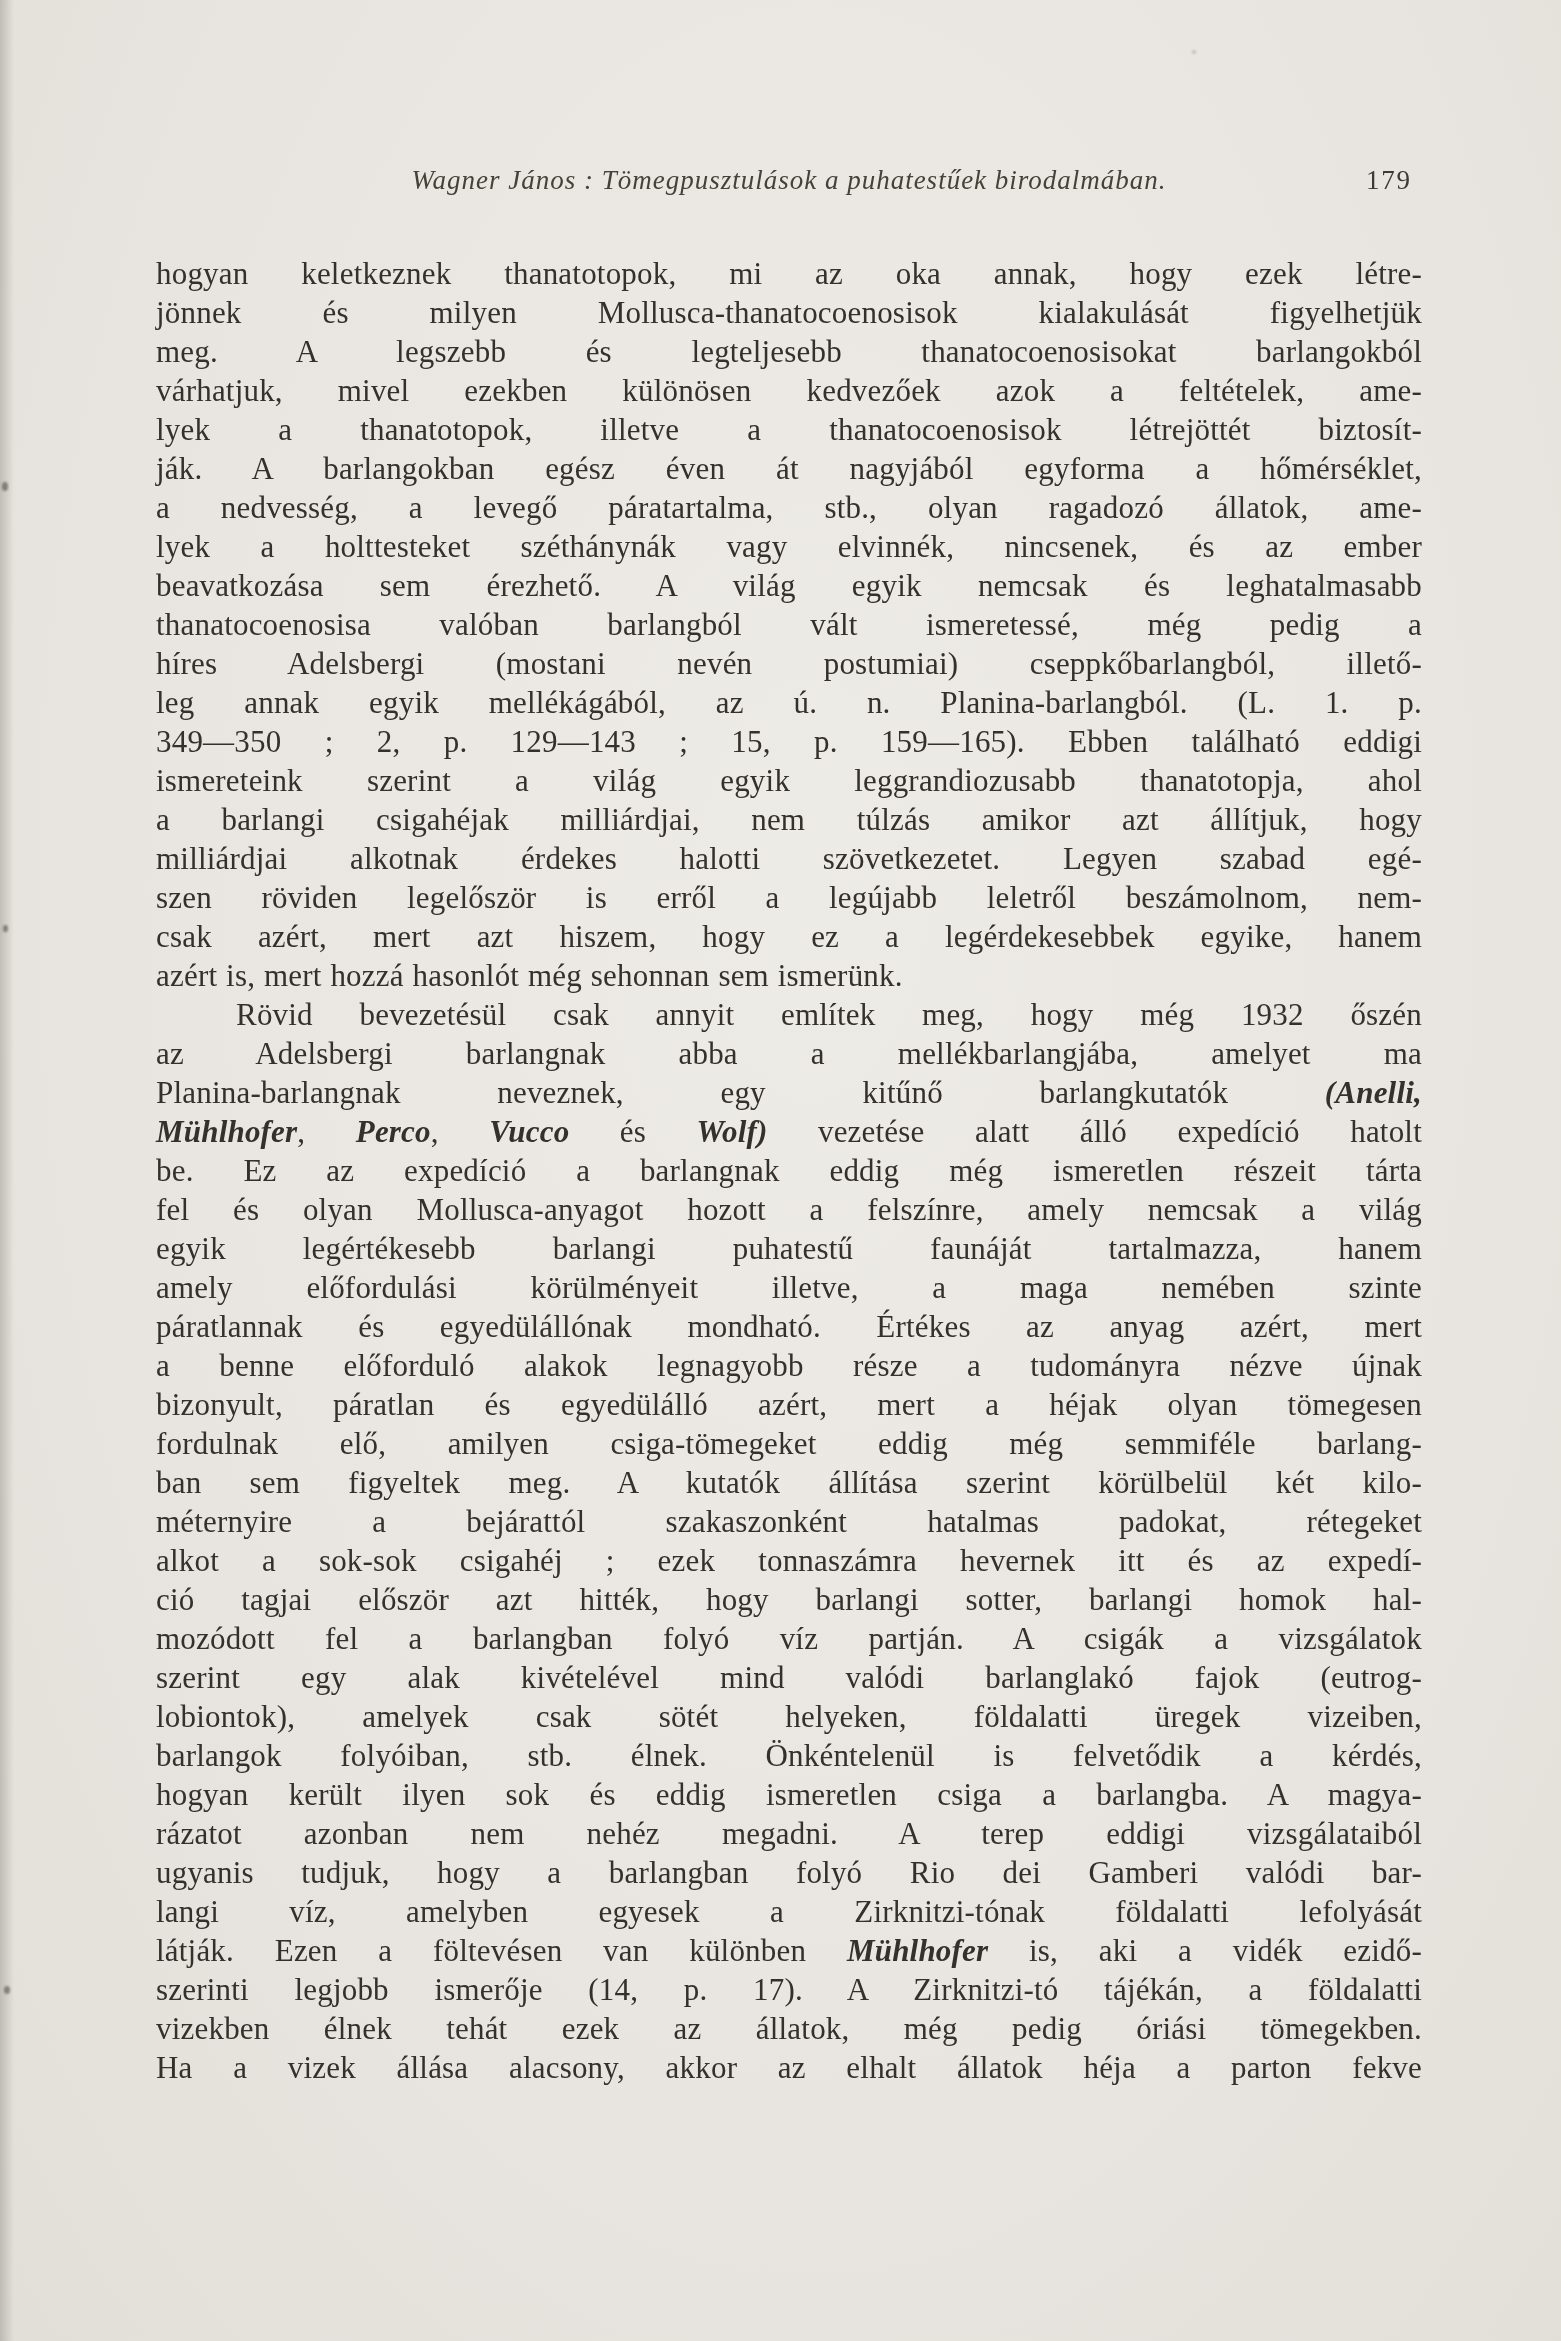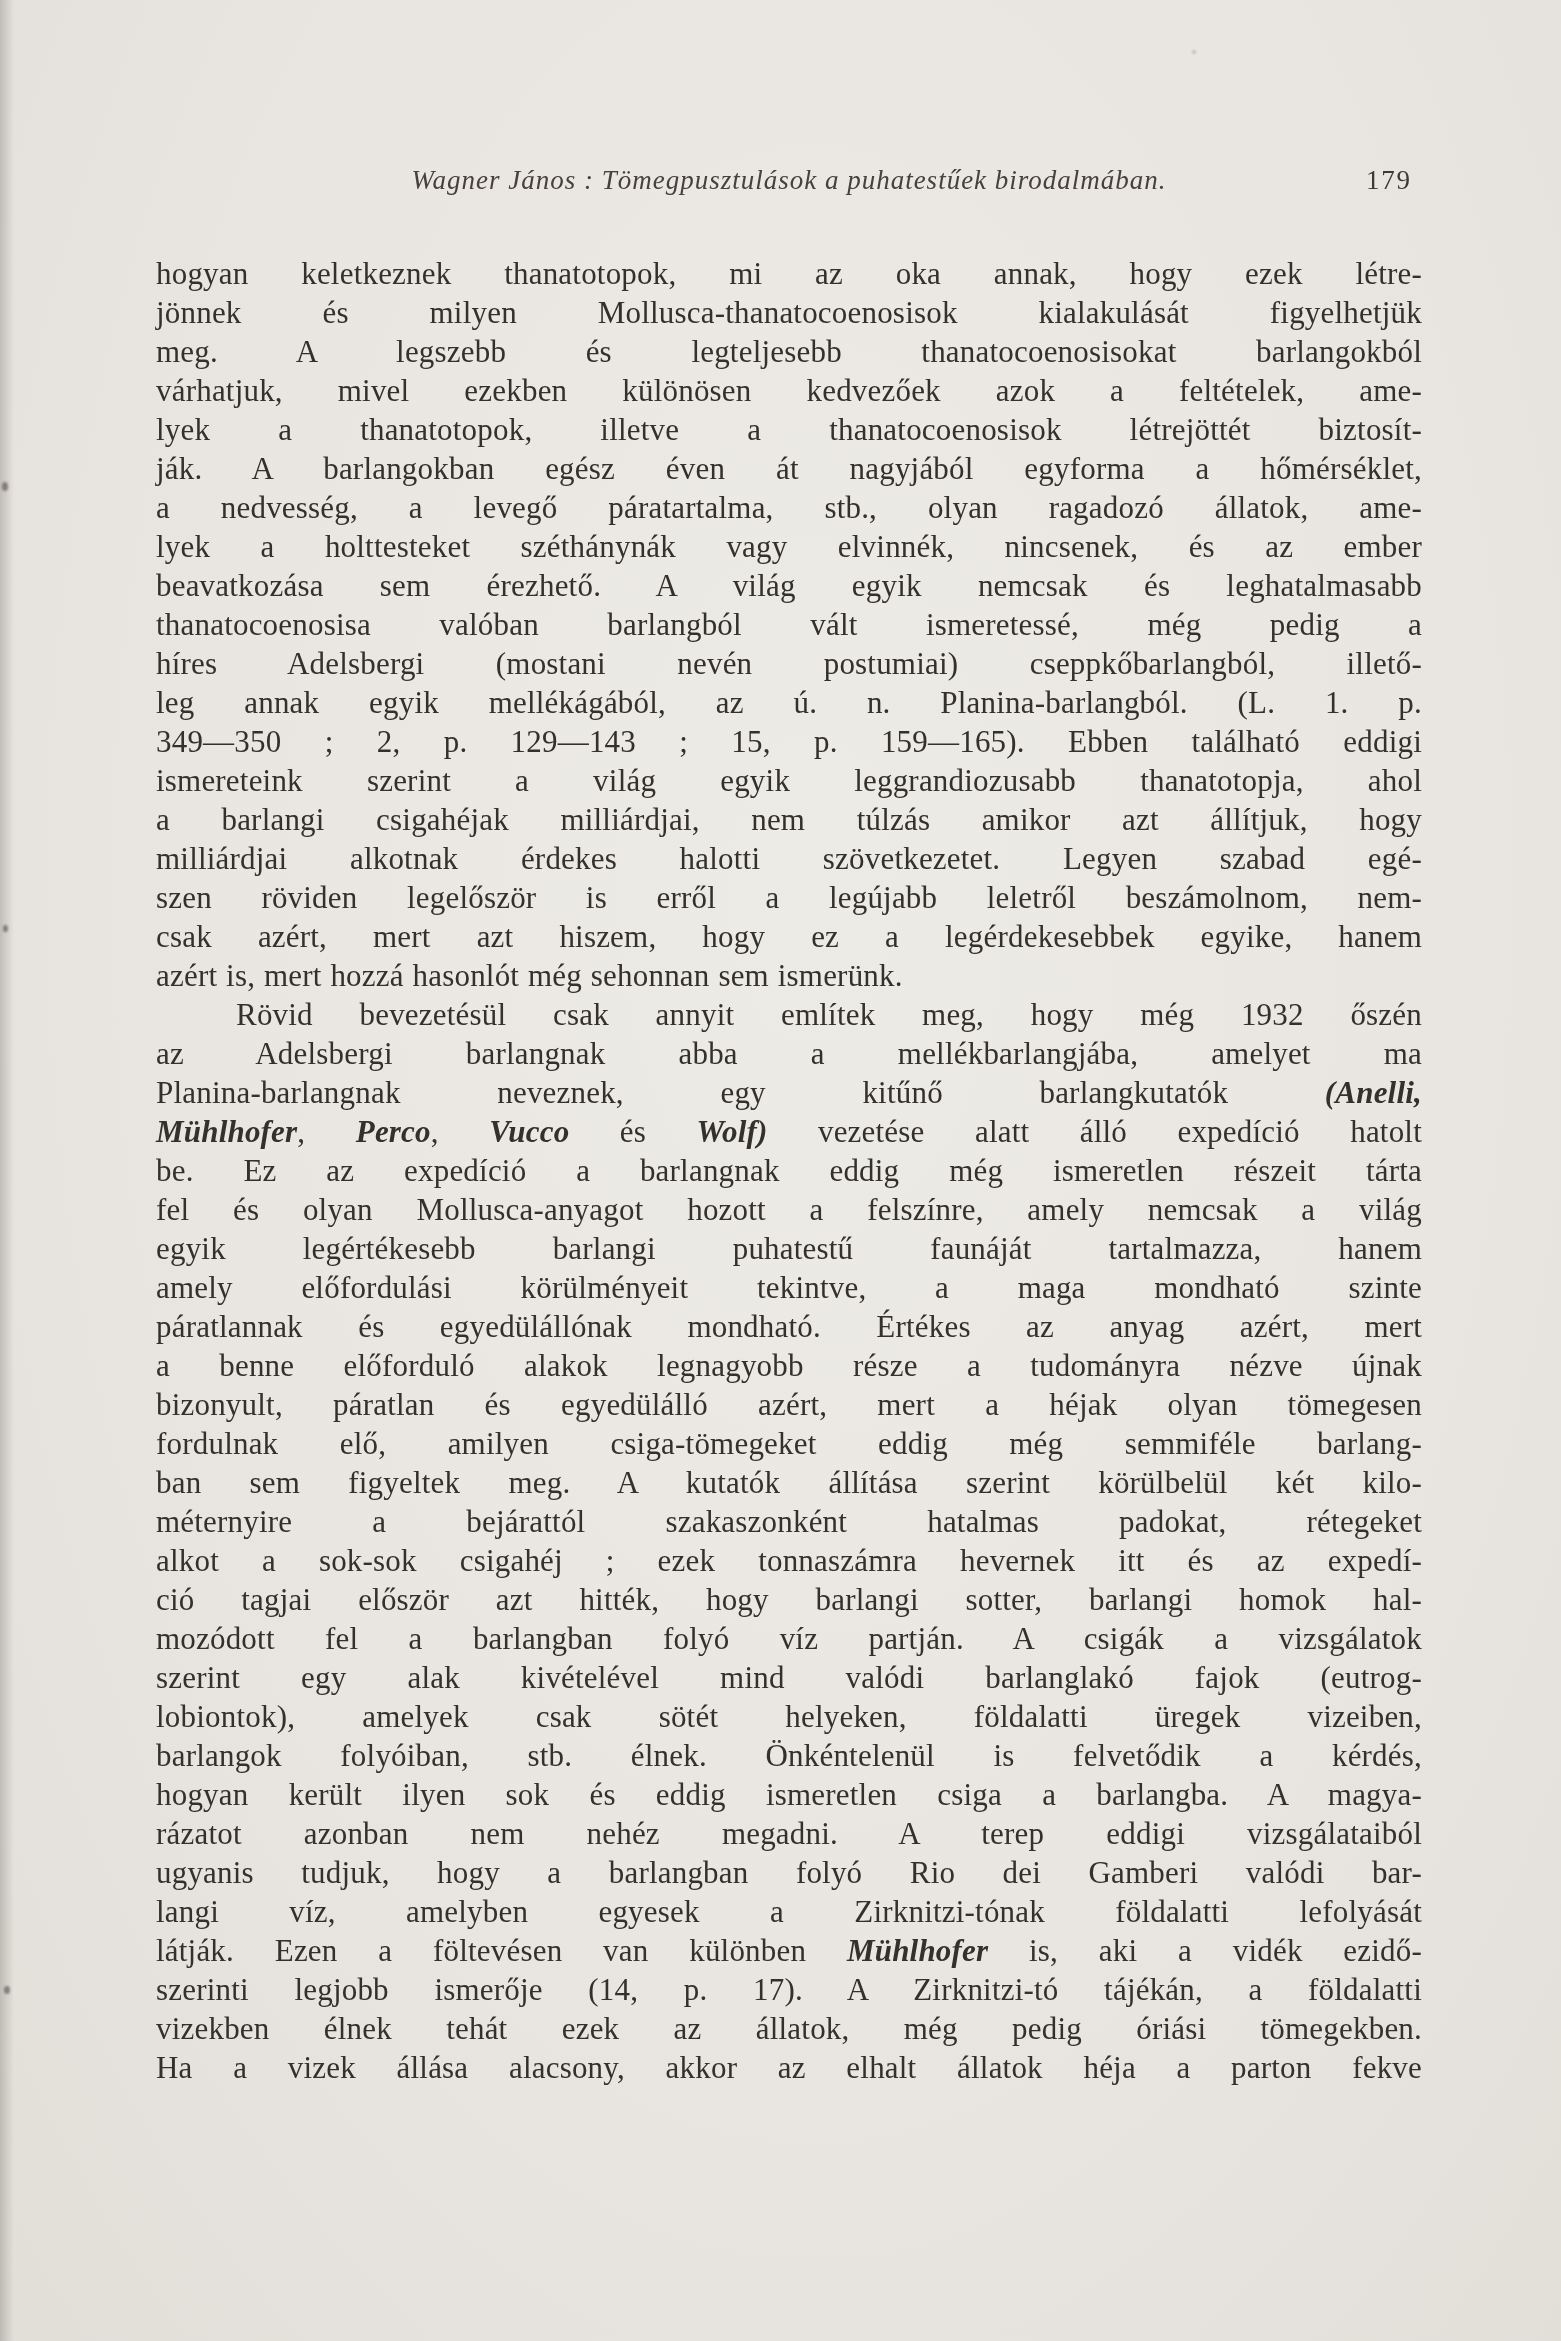--- a/index.html
+++ b/index.html
@@ -116,21 +116,21 @@
       <div class="textline"><span>szen röviden legelőször is erről a legújabb leletről beszámolnom, nem-</span></div>
       <div class="textline"><span>csak azért, mert azt hiszem, hogy ez a legérdekesebbek egyike, hanem</span></div>
       <div class="textline noju"><span>azért is, mert hozzá hasonlót még sehonnan sem ismerünk.</span></div>
       <div class="textline indent"><span>Rövid bevezetésül csak annyit említek meg, hogy még 1932 őszén</span></div>
       <div class="textline"><span>az Adelsbergi barlangnak abba a mellékbarlangjába, amelyet ma</span></div>
       <div class="textline"><span>Planina-barlangnak neveznek, egy kitűnő barlangkutatók </span><em>(Anelli,</em></div>
       <div class="textline"><em>Mühlhofer</em><span>, </span><em>Perco</em><span>, </span><em>Vucco</em><span> és </span><em>Wolf)</em><span> vezetése alatt álló expedíció hatolt</span></div>
       <div class="textline"><span>be. Ez az expedíció a barlangnak eddig még ismeretlen részeit tárta</span></div>
       <div class="textline"><span>fel és olyan Mollusca-anyagot hozott a felszínre, amely nemcsak a világ</span></div>
       <div class="textline"><span>egyik legértékesebb barlangi puhatestű faunáját tartalmazza, hanem</span></div>
-      <div class="textline"><span>amely előfordulási körülményeit tekintve, a maga mondható szinte</span></div>
+      <div class="textline"><span>amely előfordulási körülményeit illetve, a maga nemében szinte</span></div>
       <div class="textline"><span>páratlannak és egyedülállónak mondható. Értékes az anyag azért, mert</span></div>
       <div class="textline"><span>a benne előforduló alakok legnagyobb része a tudományra nézve újnak</span></div>
       <div class="textline"><span>bizonyult, páratlan és egyedülálló azért, mert a héjak olyan tömegesen</span></div>
       <div class="textline"><span>fordulnak elő, amilyen csiga-tömegeket eddig még semmiféle barlang-</span></div>
       <div class="textline"><span>ban sem figyeltek meg. A kutatók állítása szerint körülbelül két kilo-</span></div>
       <div class="textline"><span>méternyire a bejárattól szakaszonként hatalmas padokat, rétegeket</span></div>
       <div class="textline"><span>alkot a sok-sok csigahéj ; ezek tonnaszámra hevernek itt és az expedí-</span></div>
       <div class="textline"><span>ció tagjai először azt hitték, hogy barlangi sotter, barlangi homok hal-</span></div>
       <div class="textline"><span>mozódott fel a barlangban folyó víz partján. A csigák a vizsgálatok</span></div>
       <div class="textline"><span>szerint egy alak kivételével mind valódi barlanglakó fajok (eutrog-</span></div>

